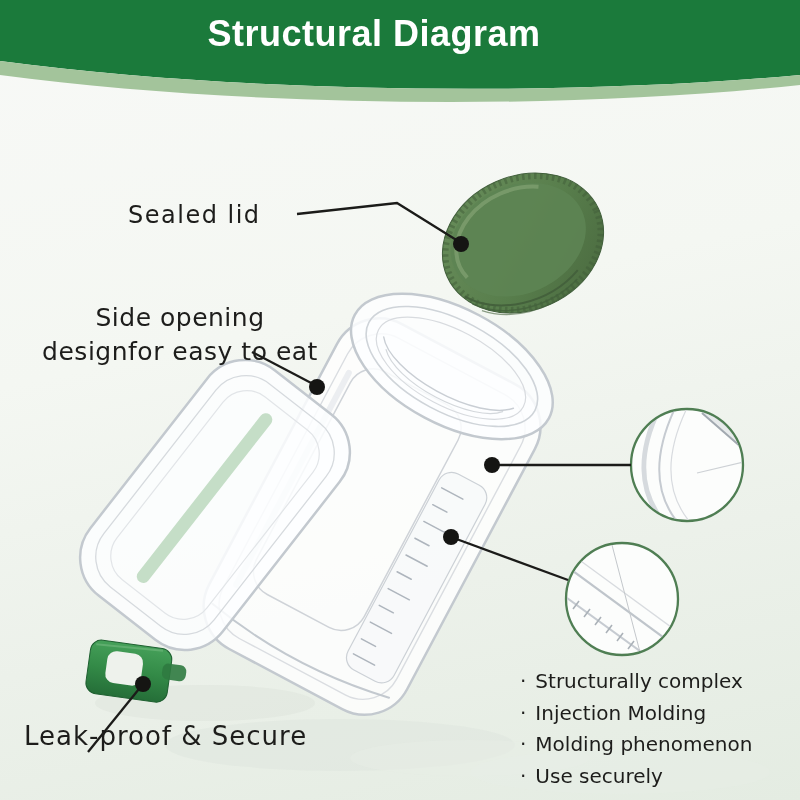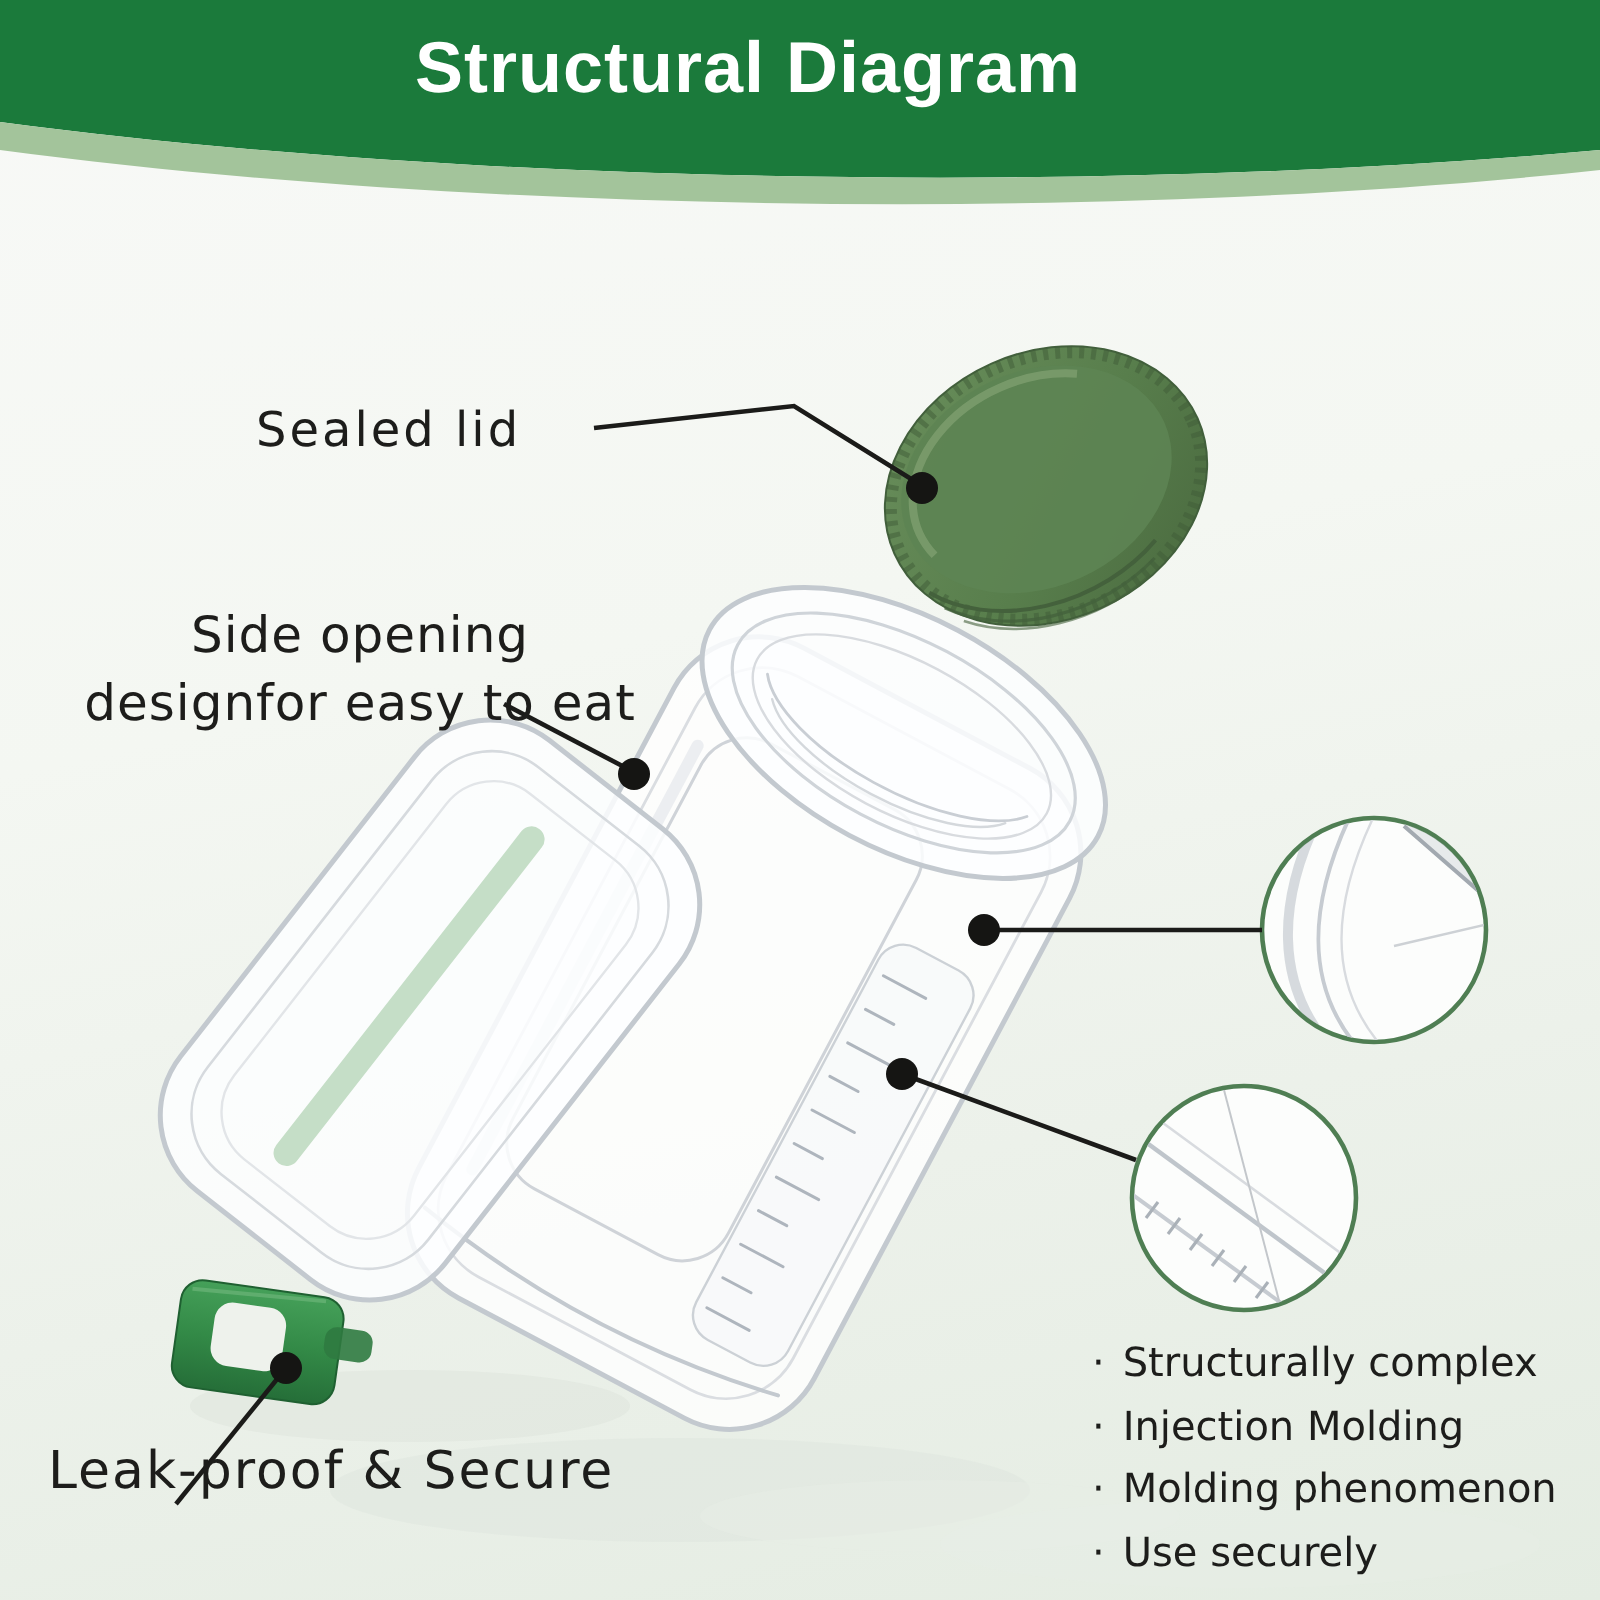--- a/index.html
+++ b/index.html
@@ -13,21 +13,21 @@
   .title{
     position:absolute;left:0;top:13px;width:748px;text-align:center;
     font-family:"Liberation Sans",sans-serif;font-weight:bold;font-size:36px;
     color:#ffffff;letter-spacing:.5px;
   }
   .label{position:absolute;color:#1d1d1b;}
   .lbl-sealed{left:128px;top:201px;font-size:24px;letter-spacing:1.5px;}
   .lbl-side{left:10px;top:281px;width:340px;text-align:center;font-size:25px;line-height:34px;letter-spacing:.5px;margin-top:20px;}
   .lbl-leak{left:24px;top:721px;font-size:26px;letter-spacing:1px;}
   .notes{position:absolute;left:520px;top:666px;font-size:20px;line-height:31.5px;}
-  .note-row{white-space:nowrap;margin-left:26px;}
+  .note-row{white-space:nowrap;}
   .bullet{display:inline-block;margin-right:9px;}
 </style>
 </head>
 <body>
 
 <div class="canvas">
 
   <svg width="800" height="800" viewBox="0 0 800 800">
     <defs>
       <linearGradient id="lg-lid" x1="0" y1="0" x2="1" y2="1">

